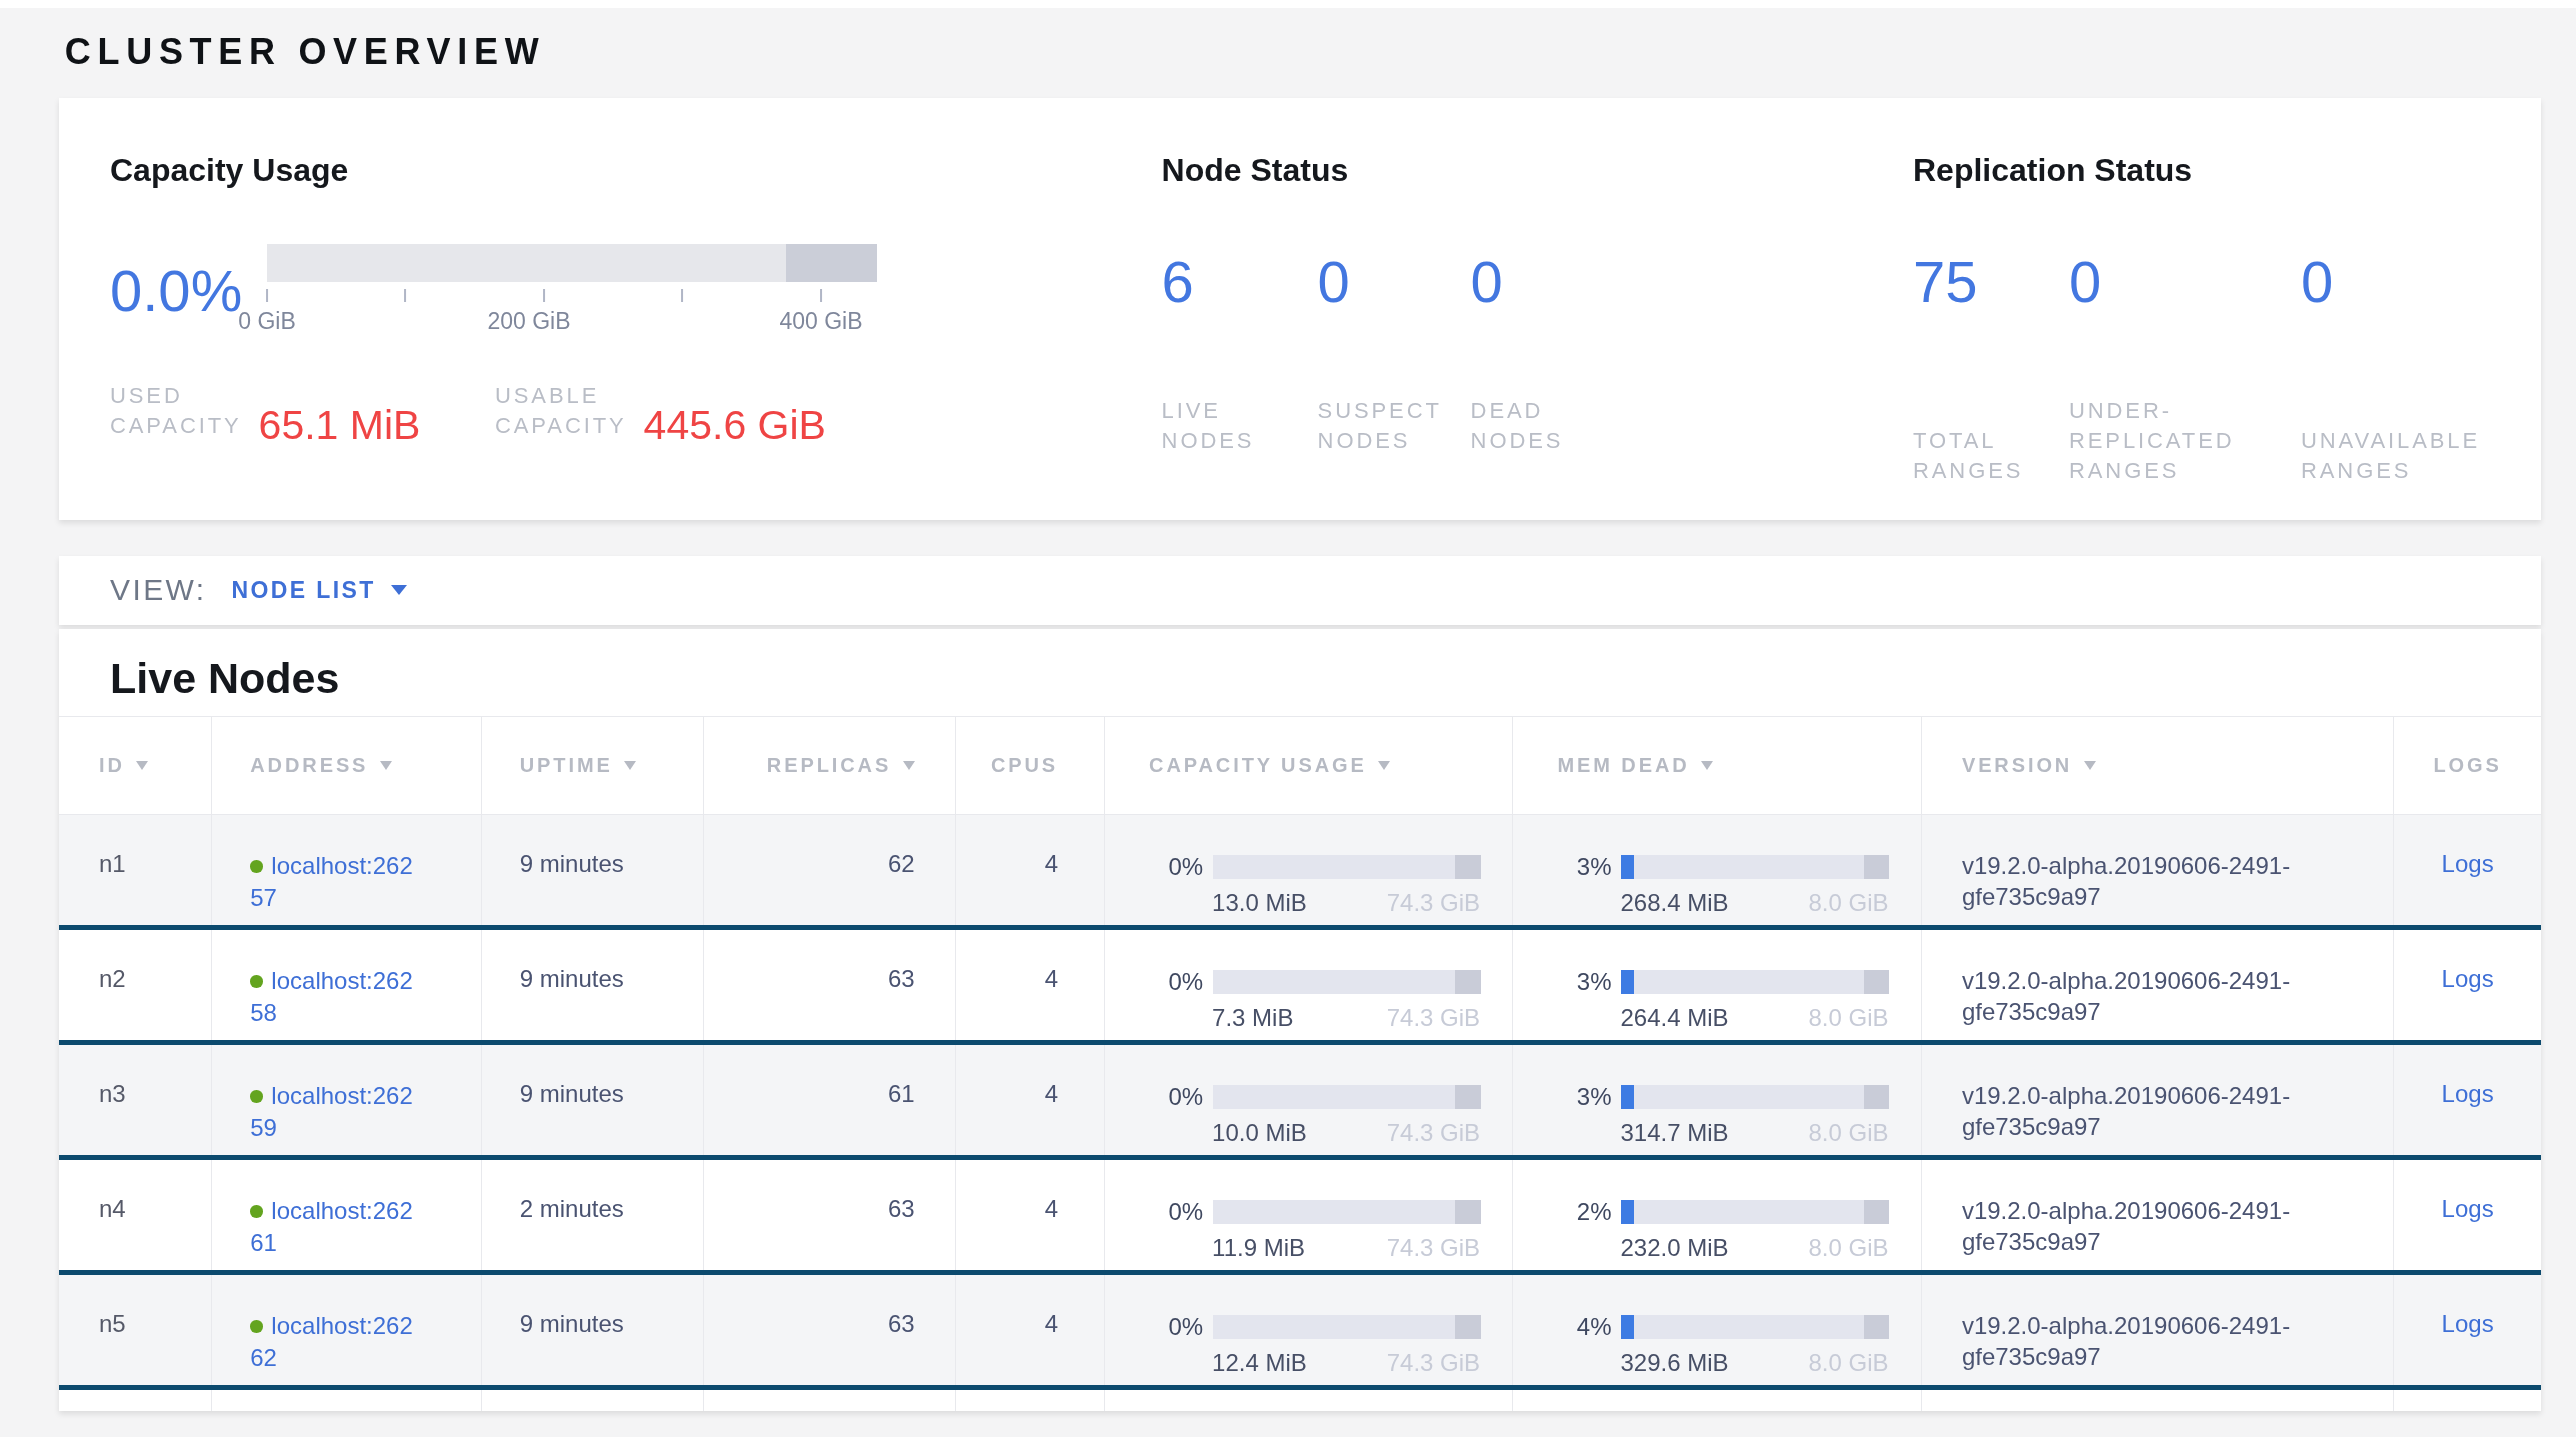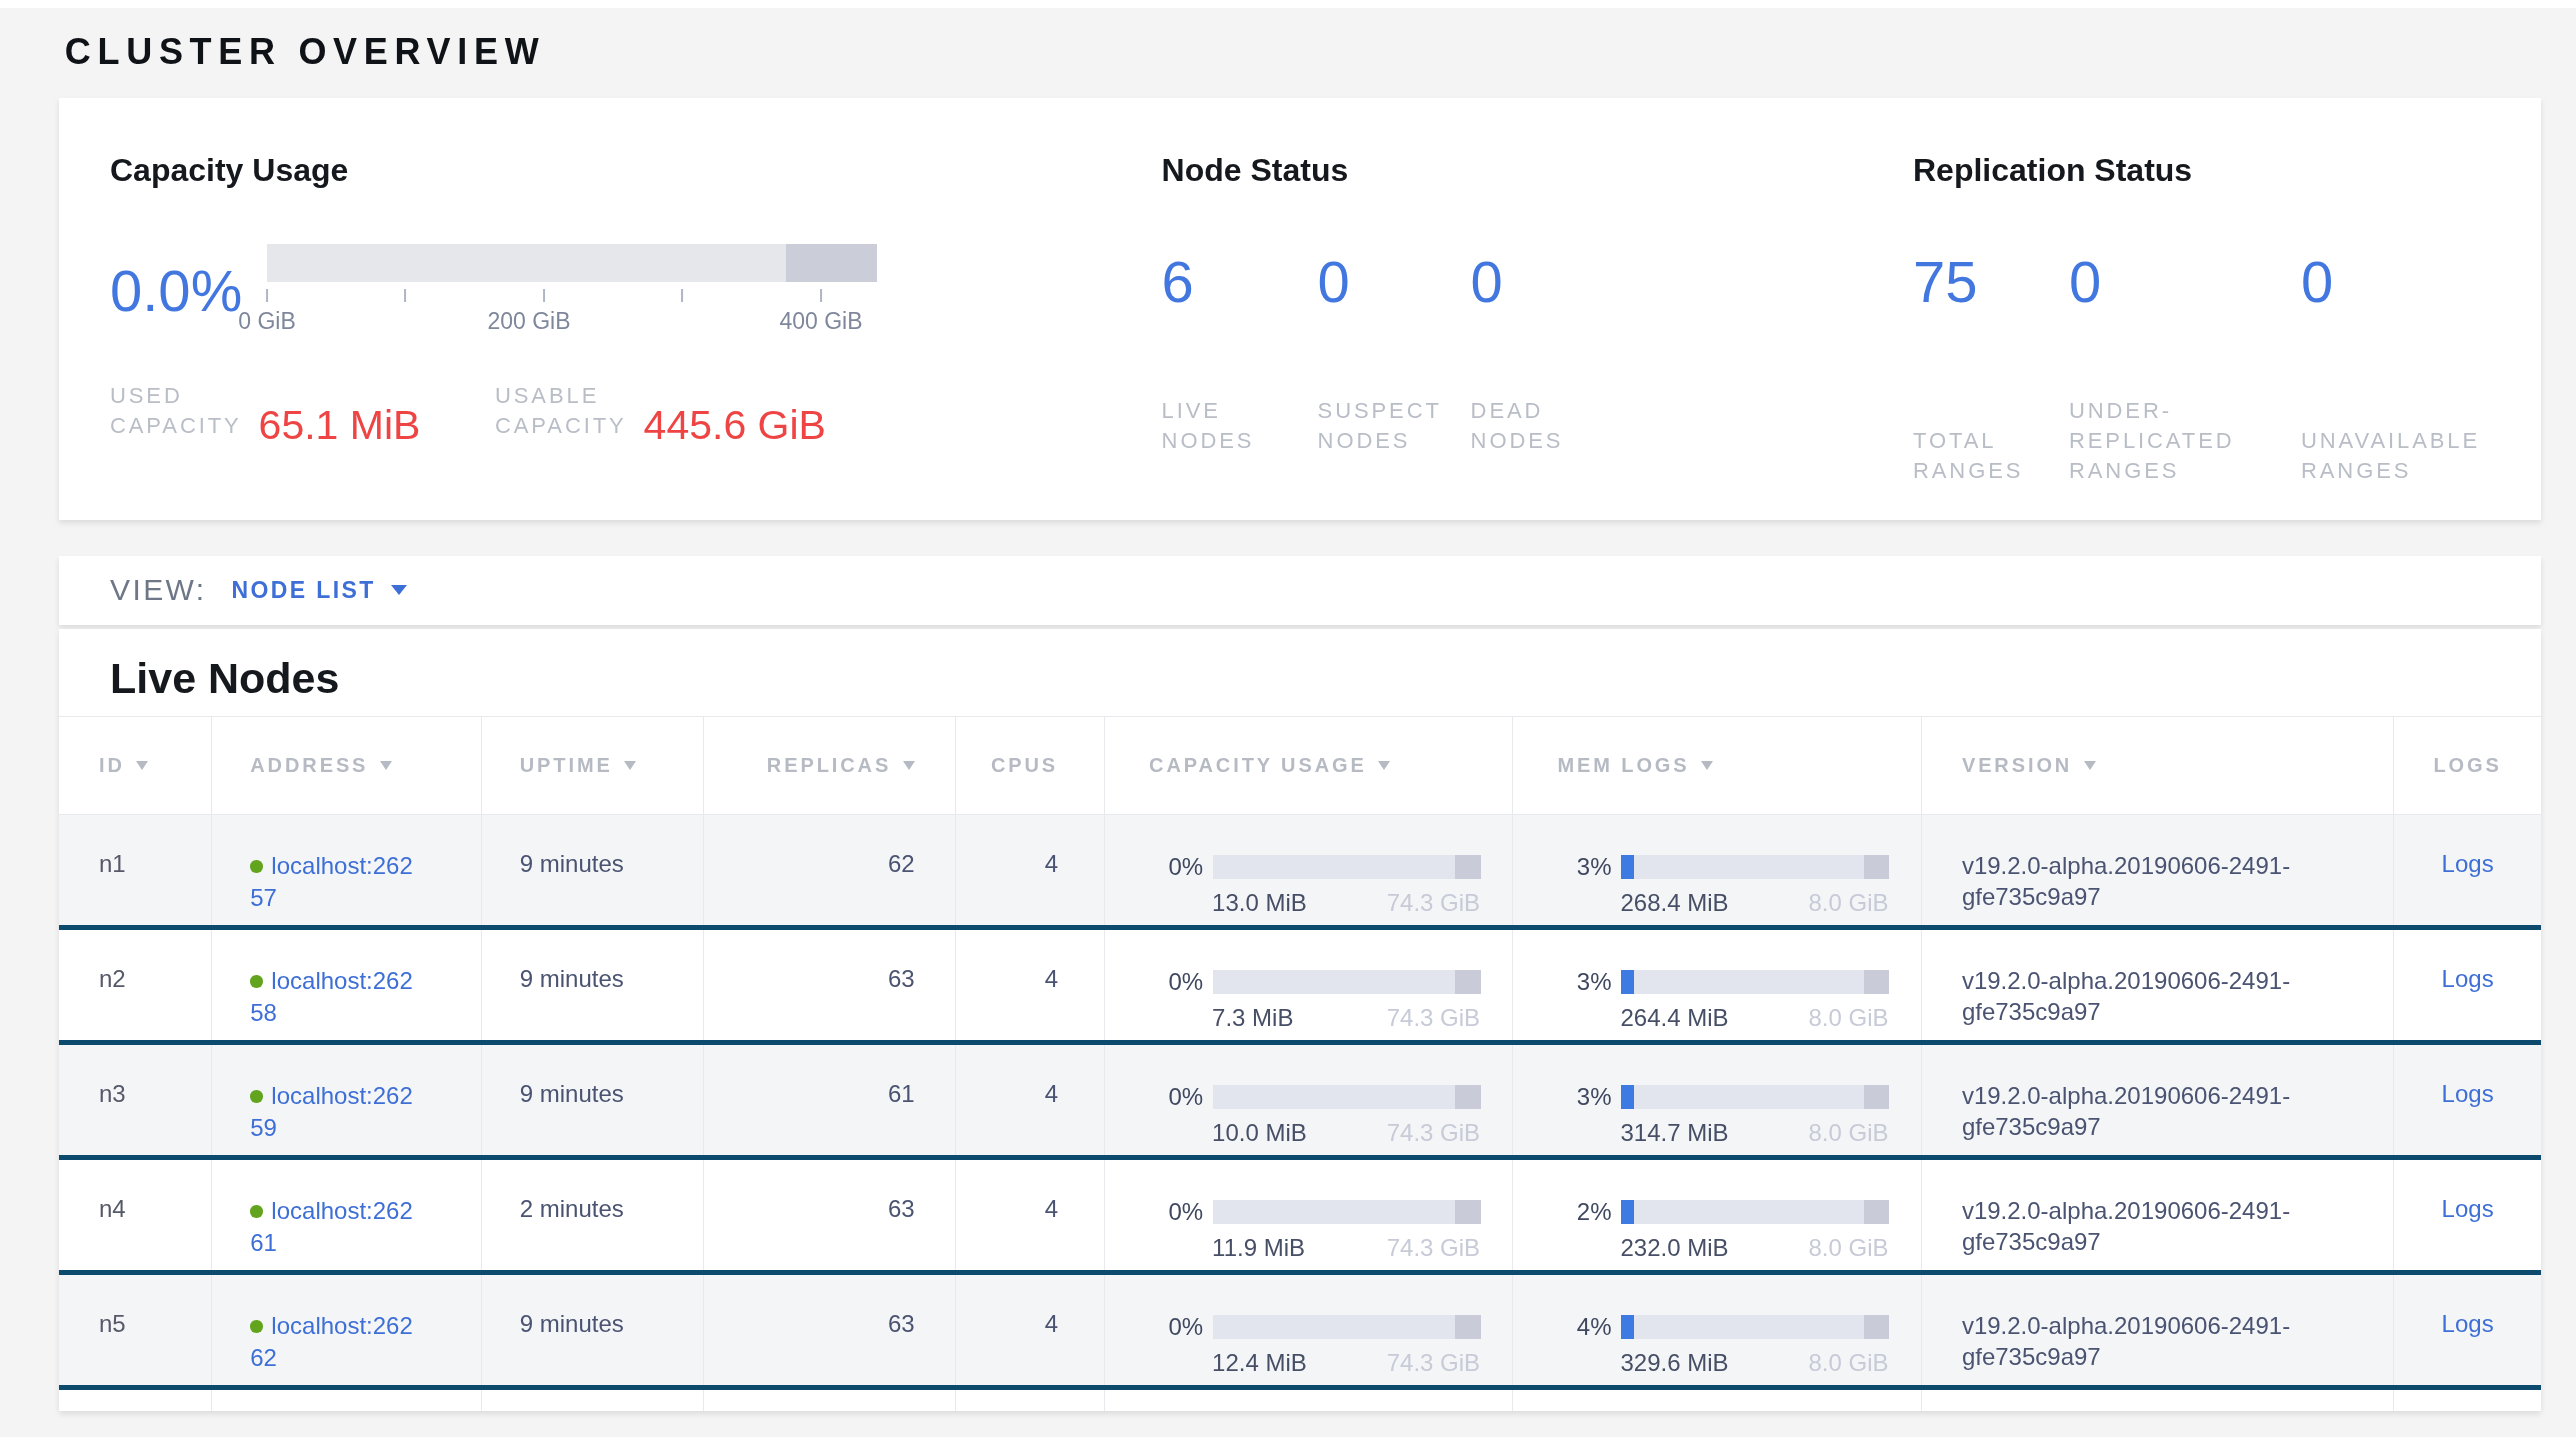--- a/index.html
+++ b/index.html
@@ -282,21 +282,21 @@
             <span class="sort-arrow"></span>
         </div>
         <div class="th col-cpus right">
           <span>CPUS</span>
         </div>
         <div class="th col-cap">
           <span>CAPACITY USAGE</span>
             <span class="sort-arrow"></span>
         </div>
         <div class="th col-mem">
-          <span>MEM LOGS</span>
+          <span>MEM DEAD</span>
             <span class="sort-arrow"></span>
         </div>
         <div class="th col-version">
           <span>VERSION</span>
             <span class="sort-arrow"></span>
         </div>
         <div class="th col-logs center">
           <span>LOGS</span>
         </div>
       </div>

